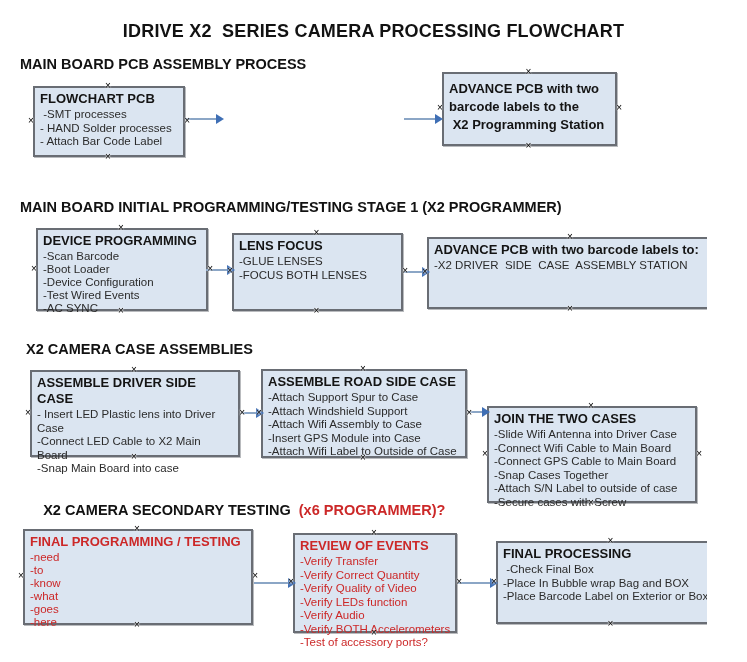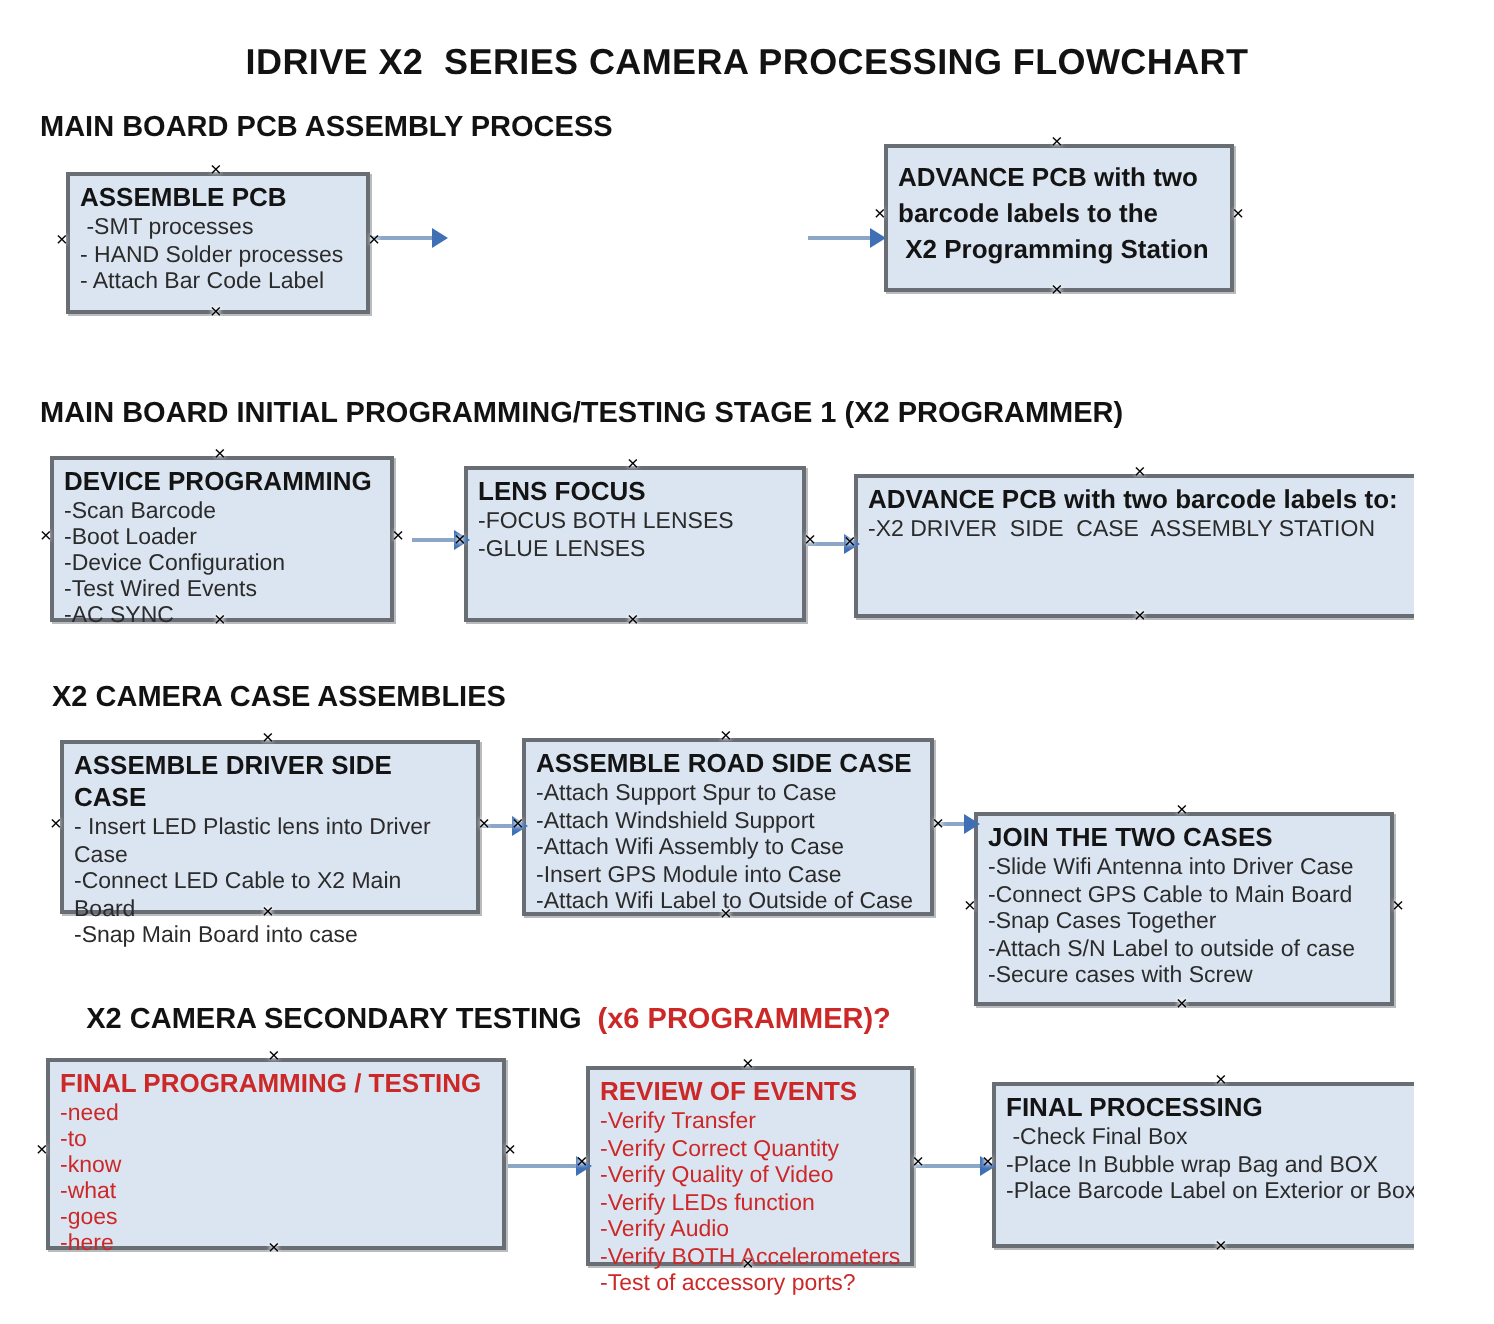--- a/index.html
+++ b/index.html
@@ -54,21 +54,21 @@
 
   <div class="page-title">IDRIVE X2  SERIES CAMERA PROCESSING FLOWCHART</div>
 
   <div class="section-heading" style="left:20px; top:56px;">MAIN BOARD PCB ASSEMBLY PROCESS</div>
 
   <div class="box" style="left:33px; top:86px; width:152px; height:71px;">
     <i class="cp cp-t"></i>
     <i class="cp cp-b"></i>
     <i class="cp cp-l"></i>
     <i class="cp cp-r"></i>
-    <div class="box-title">ASSEMBLE PCB</div>
+    <div class="box-title">FLOWCHART PCB</div>
     <div class="line"> -SMT processes</div>
     <div class="line">- HAND Solder processes</div>
     <div class="line">- Attach Bar Code Label</div>
   </div>
 
   <div class="arrow" style="left:186px; top:118px; width:31px;">
       <span class="head"></span>
     </div>
 
 
@@ -81,21 +81,21 @@
     <i class="cp cp-b"></i>
     <i class="cp cp-l"></i>
     <i class="cp cp-r"></i>
     <div class="box-title">ADVANCE PCB with two
 barcode labels to the
  X2 Programming Station</div>
   </div>
 
   <div class="section-heading" style="left:20px; top:199px;">MAIN BOARD INITIAL PROGRAMMING/TESTING STAGE 1 (X2 PROGRAMMER)</div>
 
-  <div class="box tight" style="left:25px; top:228px; width:172px; height:83px;">
+  <div class="box tight" style="left:36px; top:228px; width:172px; height:83px;">
     <i class="cp cp-t"></i>
     <i class="cp cp-b"></i>
     <i class="cp cp-l"></i>
     <i class="cp cp-r"></i>
     <div class="box-title">DEVICE PROGRAMMING</div>
     <div class="line">-Scan Barcode</div>
     <div class="line">-Boot Loader</div>
     <div class="line">-Device Configuration</div>
     <div class="line">-Test Wired Events</div>
     <div class="line">-AC SYNC</div>
@@ -104,22 +104,22 @@
   <div class="arrow" style="left:206px; top:269px; width:22px;">
       <span class="head"></span>
     </div>
 
   <div class="box" style="left:232px; top:233px; width:171px; height:78px;">
     <i class="cp cp-t"></i>
     <i class="cp cp-b"></i>
     <i class="cp cp-l"></i>
     <i class="cp cp-r"></i>
     <div class="box-title">LENS FOCUS</div>
+    <div class="line">-GLUE LENSES</div>
     <div class="line">-FOCUS BOTH LENSES</div>
-    <div class="line">-GLUE LENSES</div>
   </div>
 
   <div class="arrow" style="left:404px; top:271px; width:19px;">
       <span class="head"></span>
     </div>
 
   <div class="box" style="left:427px; top:237px; width:288px; height:72px;">
     <i class="cp cp-t"></i>
     <i class="cp cp-b"></i>
     <i class="cp cp-l"></i>
@@ -162,20 +162,21 @@
       <span class="head"></span>
     </div>
 
   <div class="box" style="left:487px; top:364px; width:210px; height:97px;margin-top:42px;">
     <i class="cp cp-t"></i>
     <i class="cp cp-b"></i>
     <i class="cp cp-l"></i>
     <i class="cp cp-r"></i>
     <div class="box-title">JOIN THE TWO CASES</div>
     <div class="line">-Slide Wifi Antenna into Driver Case</div>
+    <div class="line">-Connect Wifi Cable to Main Board</div>
     <div class="line">-Connect GPS Cable to Main Board</div>
     <div class="line">-Snap Cases Together</div>
     <div class="line">-Attach S/N Label to outside of case</div>
     <div class="line">-Secure cases with Screw</div>
   </div>
 
   <div class="section-heading" style="left:27px; top:486px;">
     <span>X2 CAMERA SECONDARY TESTING </span><span class="red-text"> (x6 PROGRAMMER)?</span>
   </div>
 

